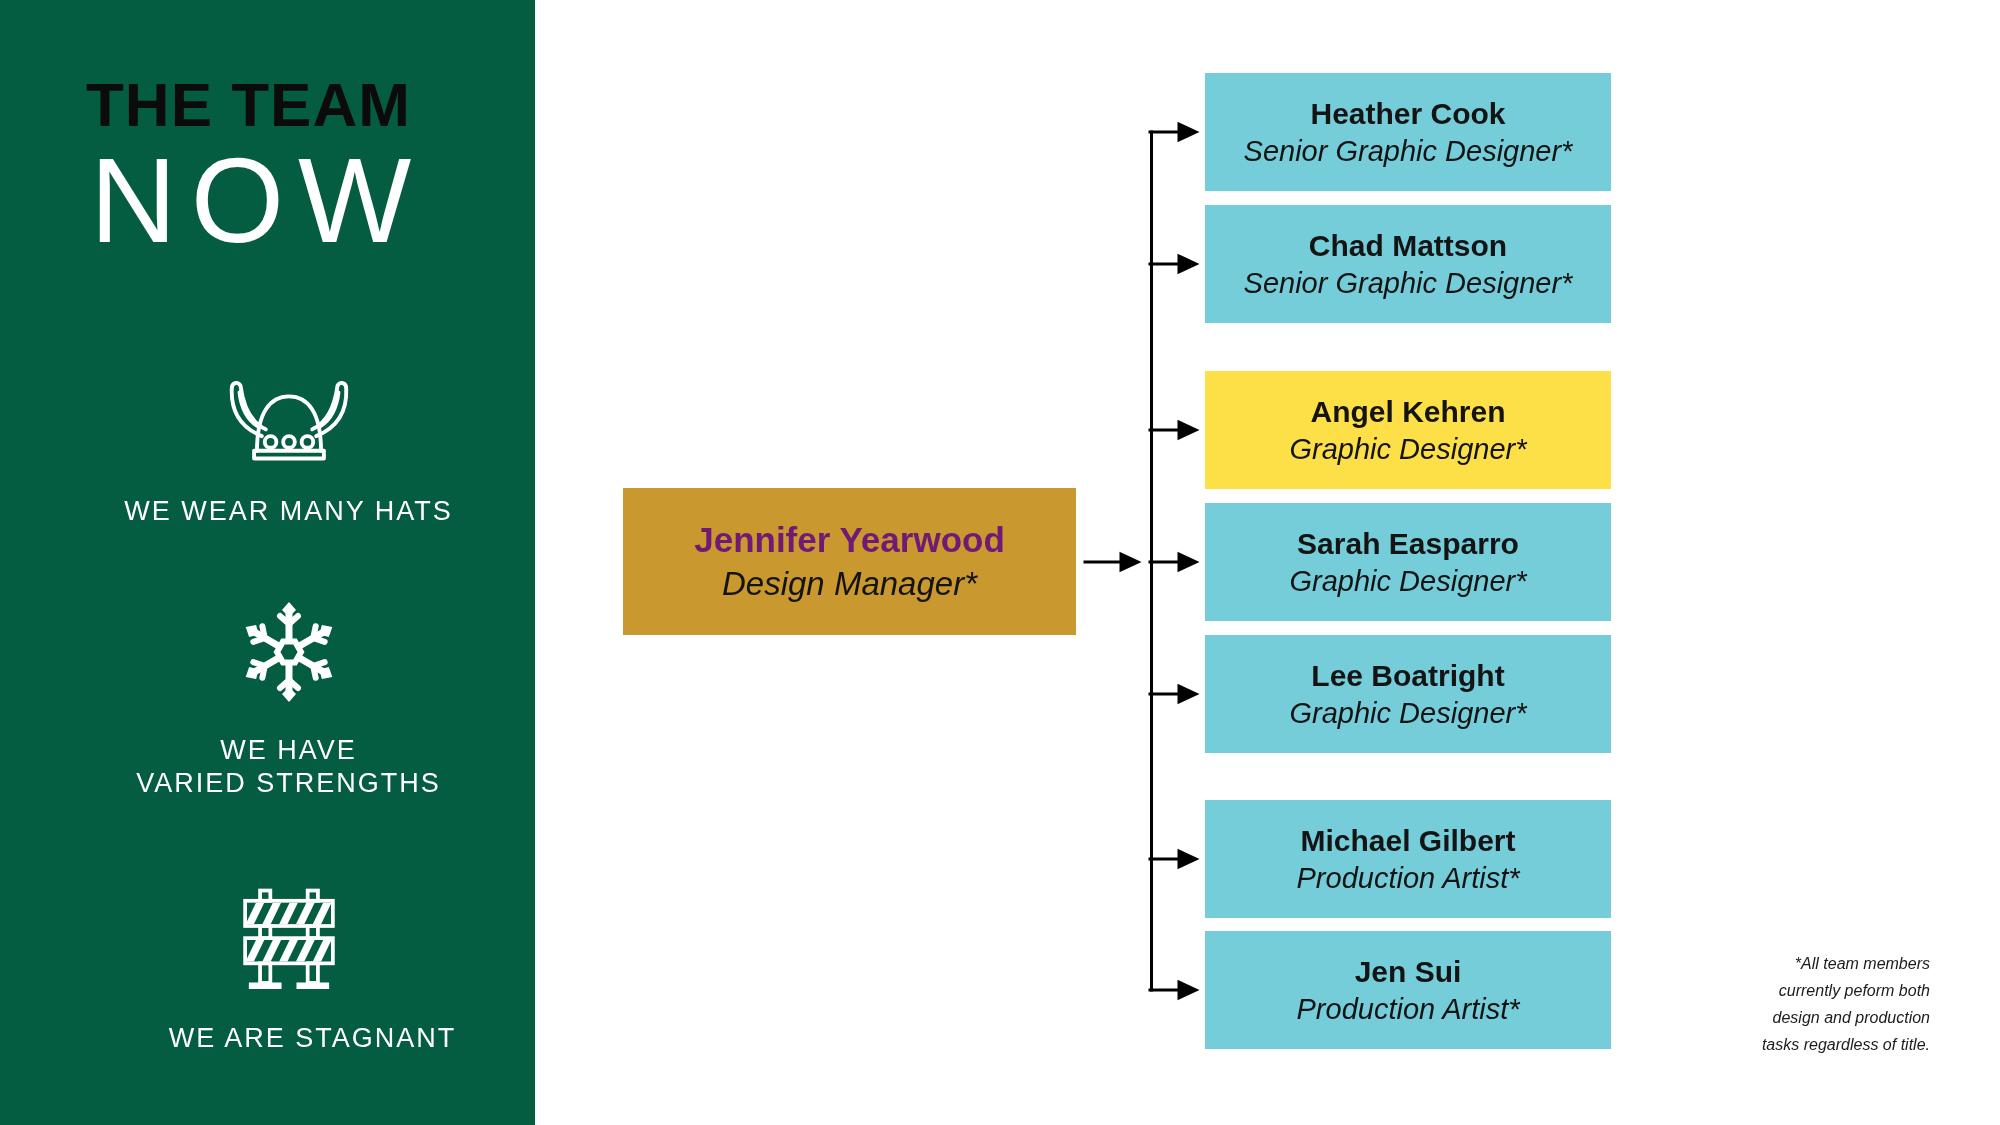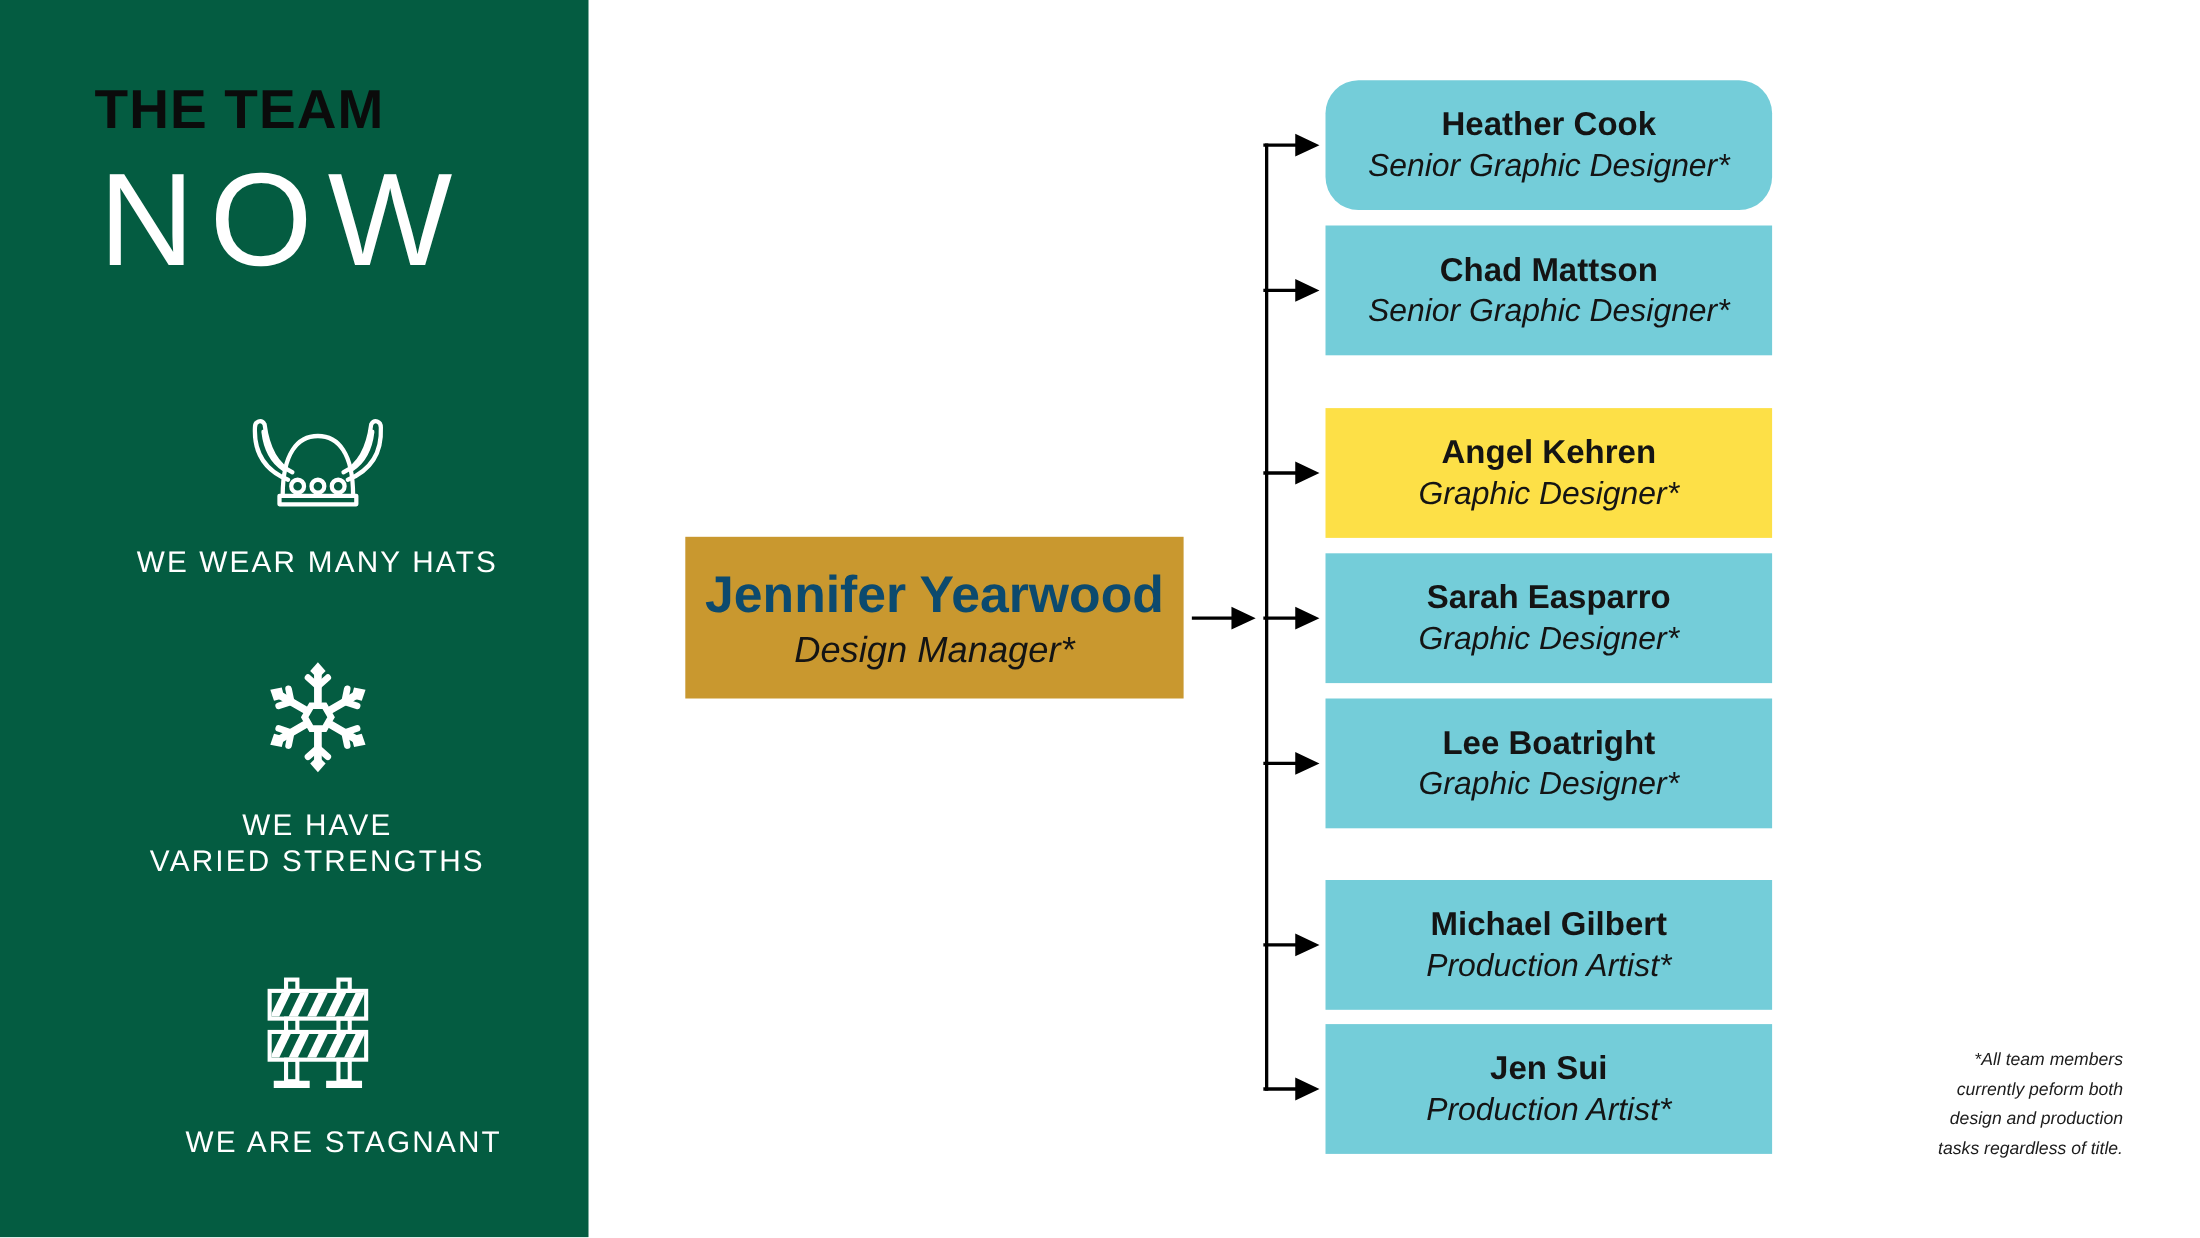--- a/index.html
+++ b/index.html
@@ -16,21 +16,21 @@
   
   .sidebar {
     position: absolute;
     left: 0; top: 0;
     width: 535px; height: 1125px;
     background: #045C41;
   }
   .title-team {
     position: absolute;
     left: 86px; top: 74px;
-    font-size: 50px;
+    font-size: 62px;
     font-weight: bold;
     letter-spacing: 1px;
     color: #0b0b0b;
     line-height: 1;
     white-space: nowrap;
   }
   .title-now {
     position: absolute;
     left: 90px; top: 140px;
     font-size: 120px;
@@ -71,21 +71,21 @@
     flex-direction: column;
     align-items: center;
     justify-content: center;
     text-align: center;
   }
   .manager-box {
     left: 623px; top: 488px;
     width: 453px; height: 147px;
     background: #C9982F;
   }
-  .manager-box .box-name  { font-size: 47px; font-weight: bold; line-height: 1.2; color: #0c4a6e; }
+  .manager-box .box-name  { font-size: 35px; font-weight: bold; line-height: 1.2; color: #701a75; }
   .manager-box .box-title { font-size: 33px; font-style: italic; line-height: 1.2; color: #141414; margin-top: 3px; }
 
   .member-box {
     left: 1205px;
     width: 406px; height: 118px;
     background: #74CDD9;
   }
   .member-box .box-name  { font-size: 30px; font-weight: bold; line-height: 1.2; color: #141414; }
   .member-box .box-title { font-size: 29px; font-style: italic; line-height: 1.2; color: #141414; margin-top: 2px; }
 
@@ -257,21 +257,21 @@
             <line x1="75" y1="744" x2="104" y2="744"></line>
             <polygon points="104,736 104,752 121,744"></polygon>
           </g>
         <g>
             <line x1="75" y1="875" x2="104" y2="875"></line>
             <polygon points="104,867 104,883 121,875"></polygon>
           </g>
       </g>
     </svg>
 
-    <div class="org-box member-box" style="top: 73px; background-color: rgb(116, 205, 217); border-radius: 30px;">
+    <div class="org-box member-box" style="top: 73px; background-color: rgb(116, 205, 217);">
       <div class="box-name">Heather Cook</div>
       <div class="box-title">Senior Graphic Designer*</div>
     </div>
     <div class="org-box member-box" style="top: 205px; background-color: rgb(116, 205, 217);">
       <div class="box-name">Chad Mattson</div>
       <div class="box-title">Senior Graphic Designer*</div>
     </div>
     <div class="org-box member-box" style="top: 371px; background-color: #fde047;">
       <div class="box-name">Angel Kehren</div>
       <div class="box-title">Graphic Designer*</div>

